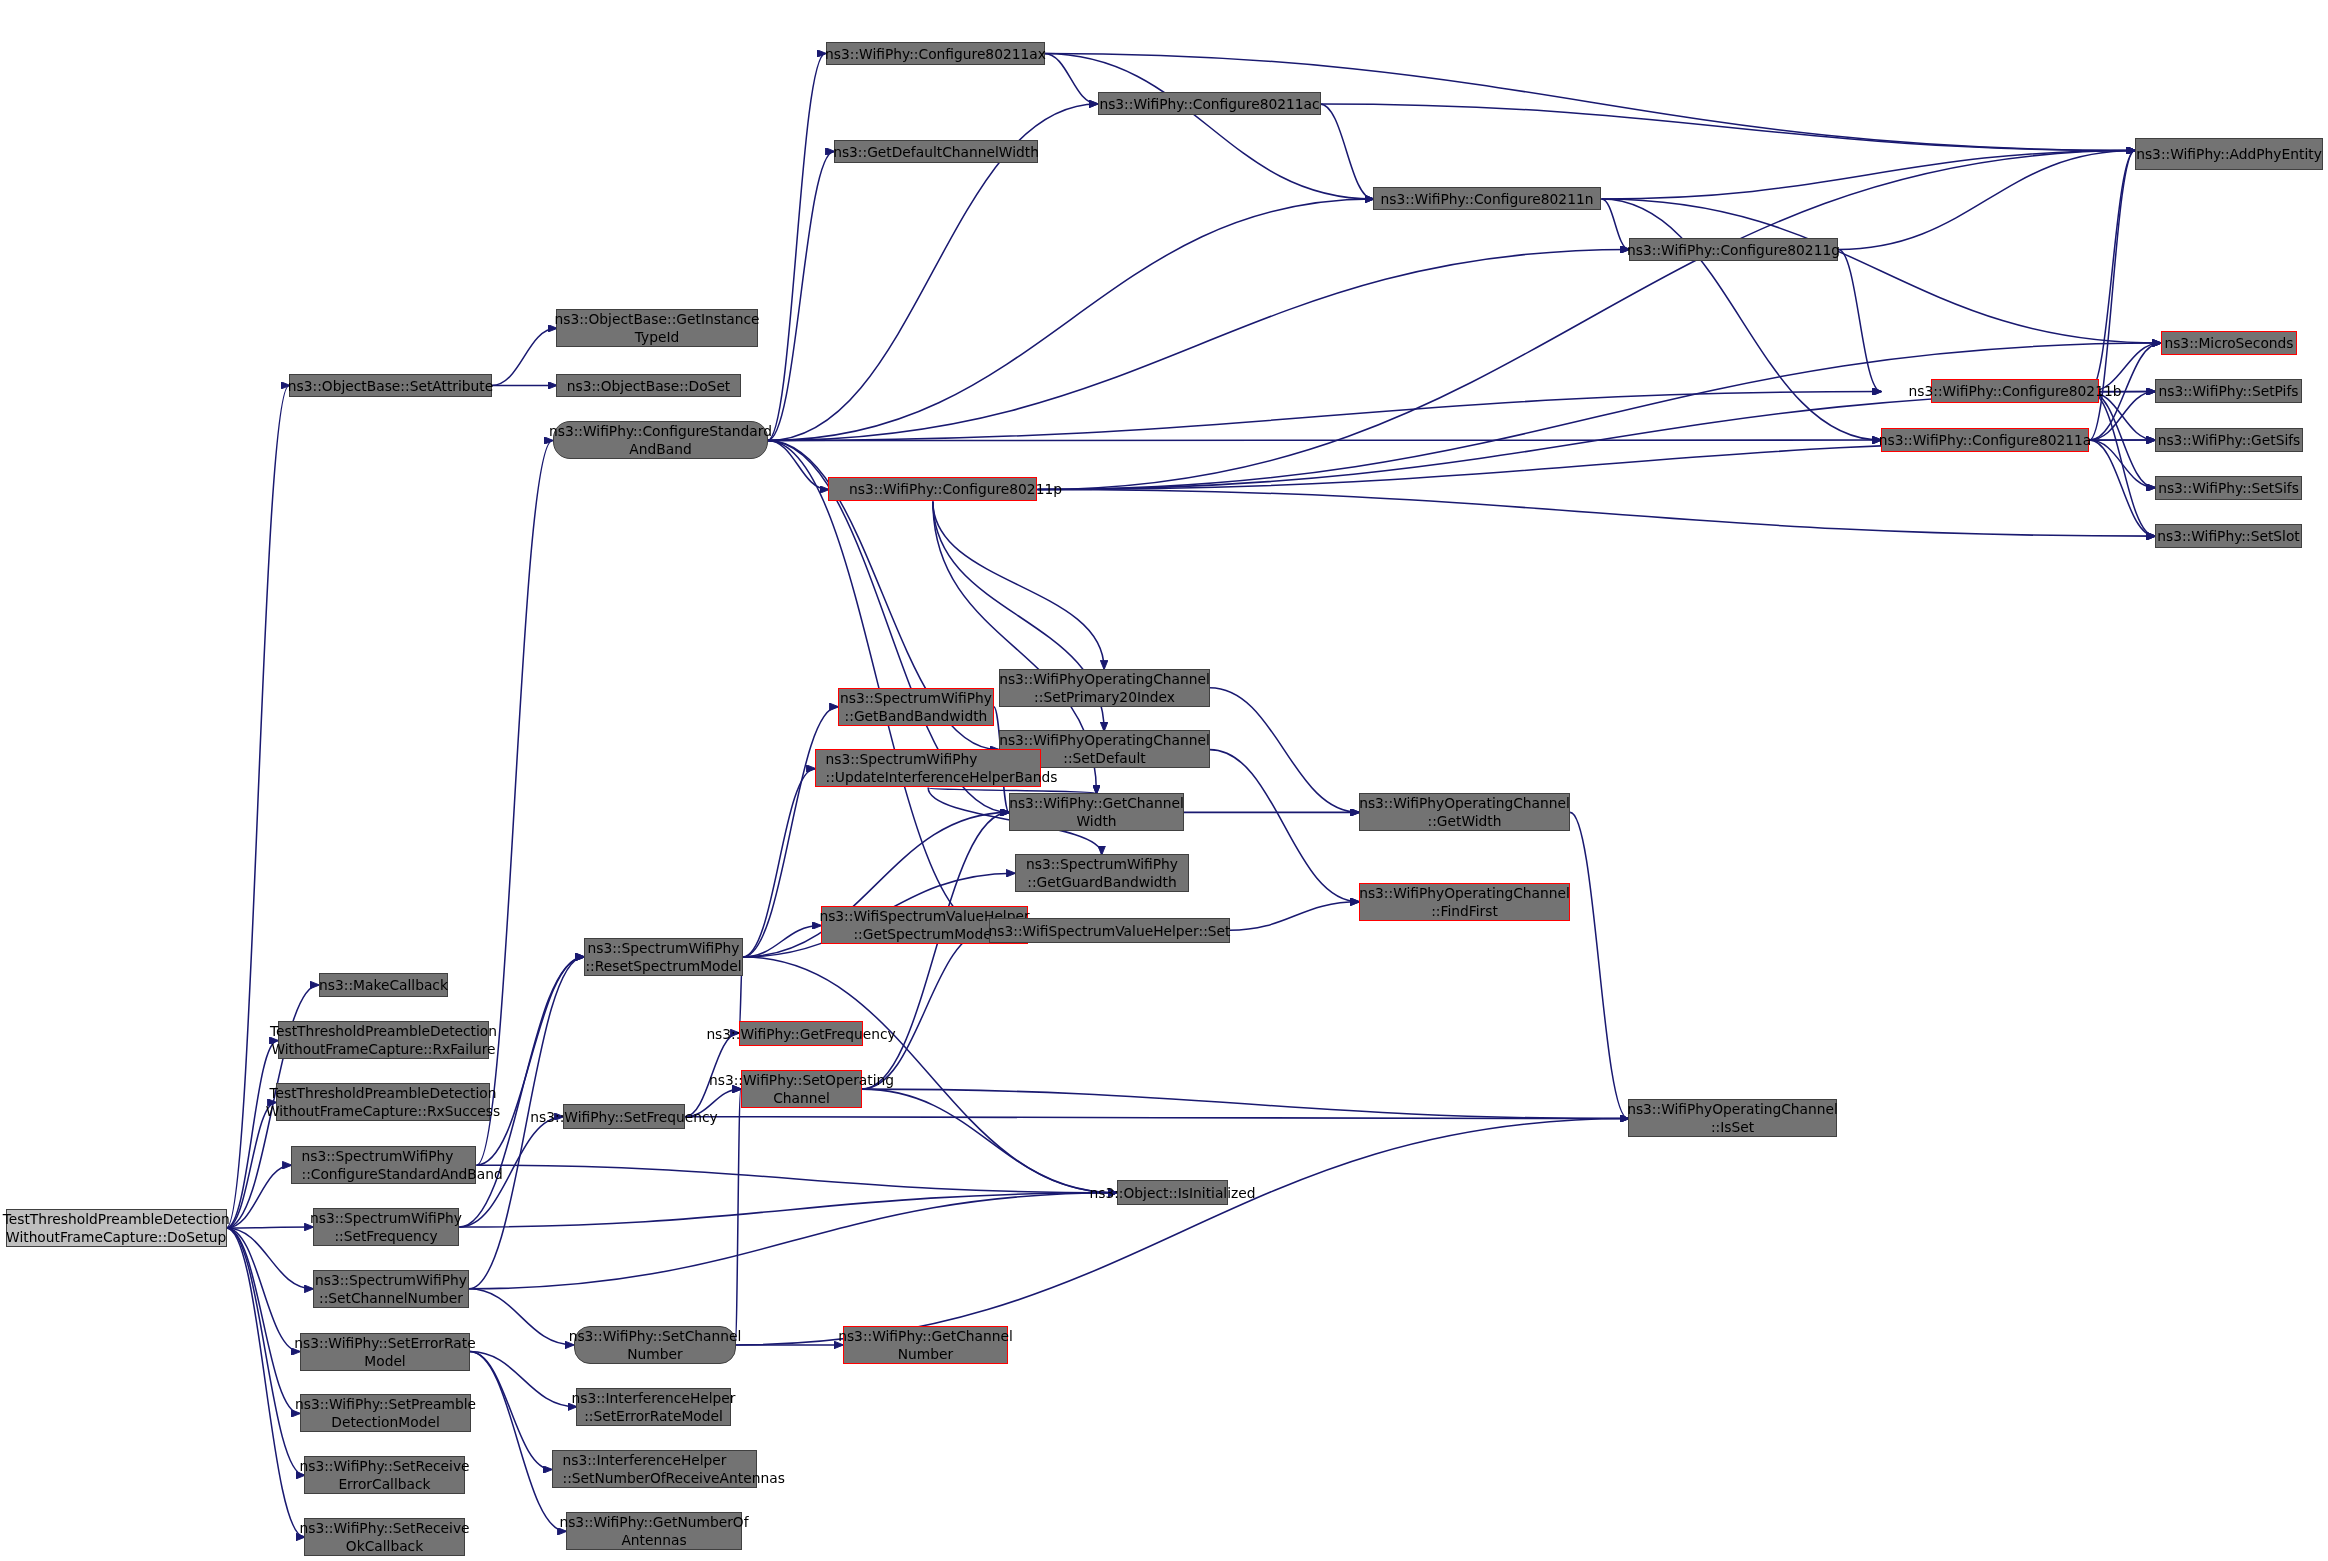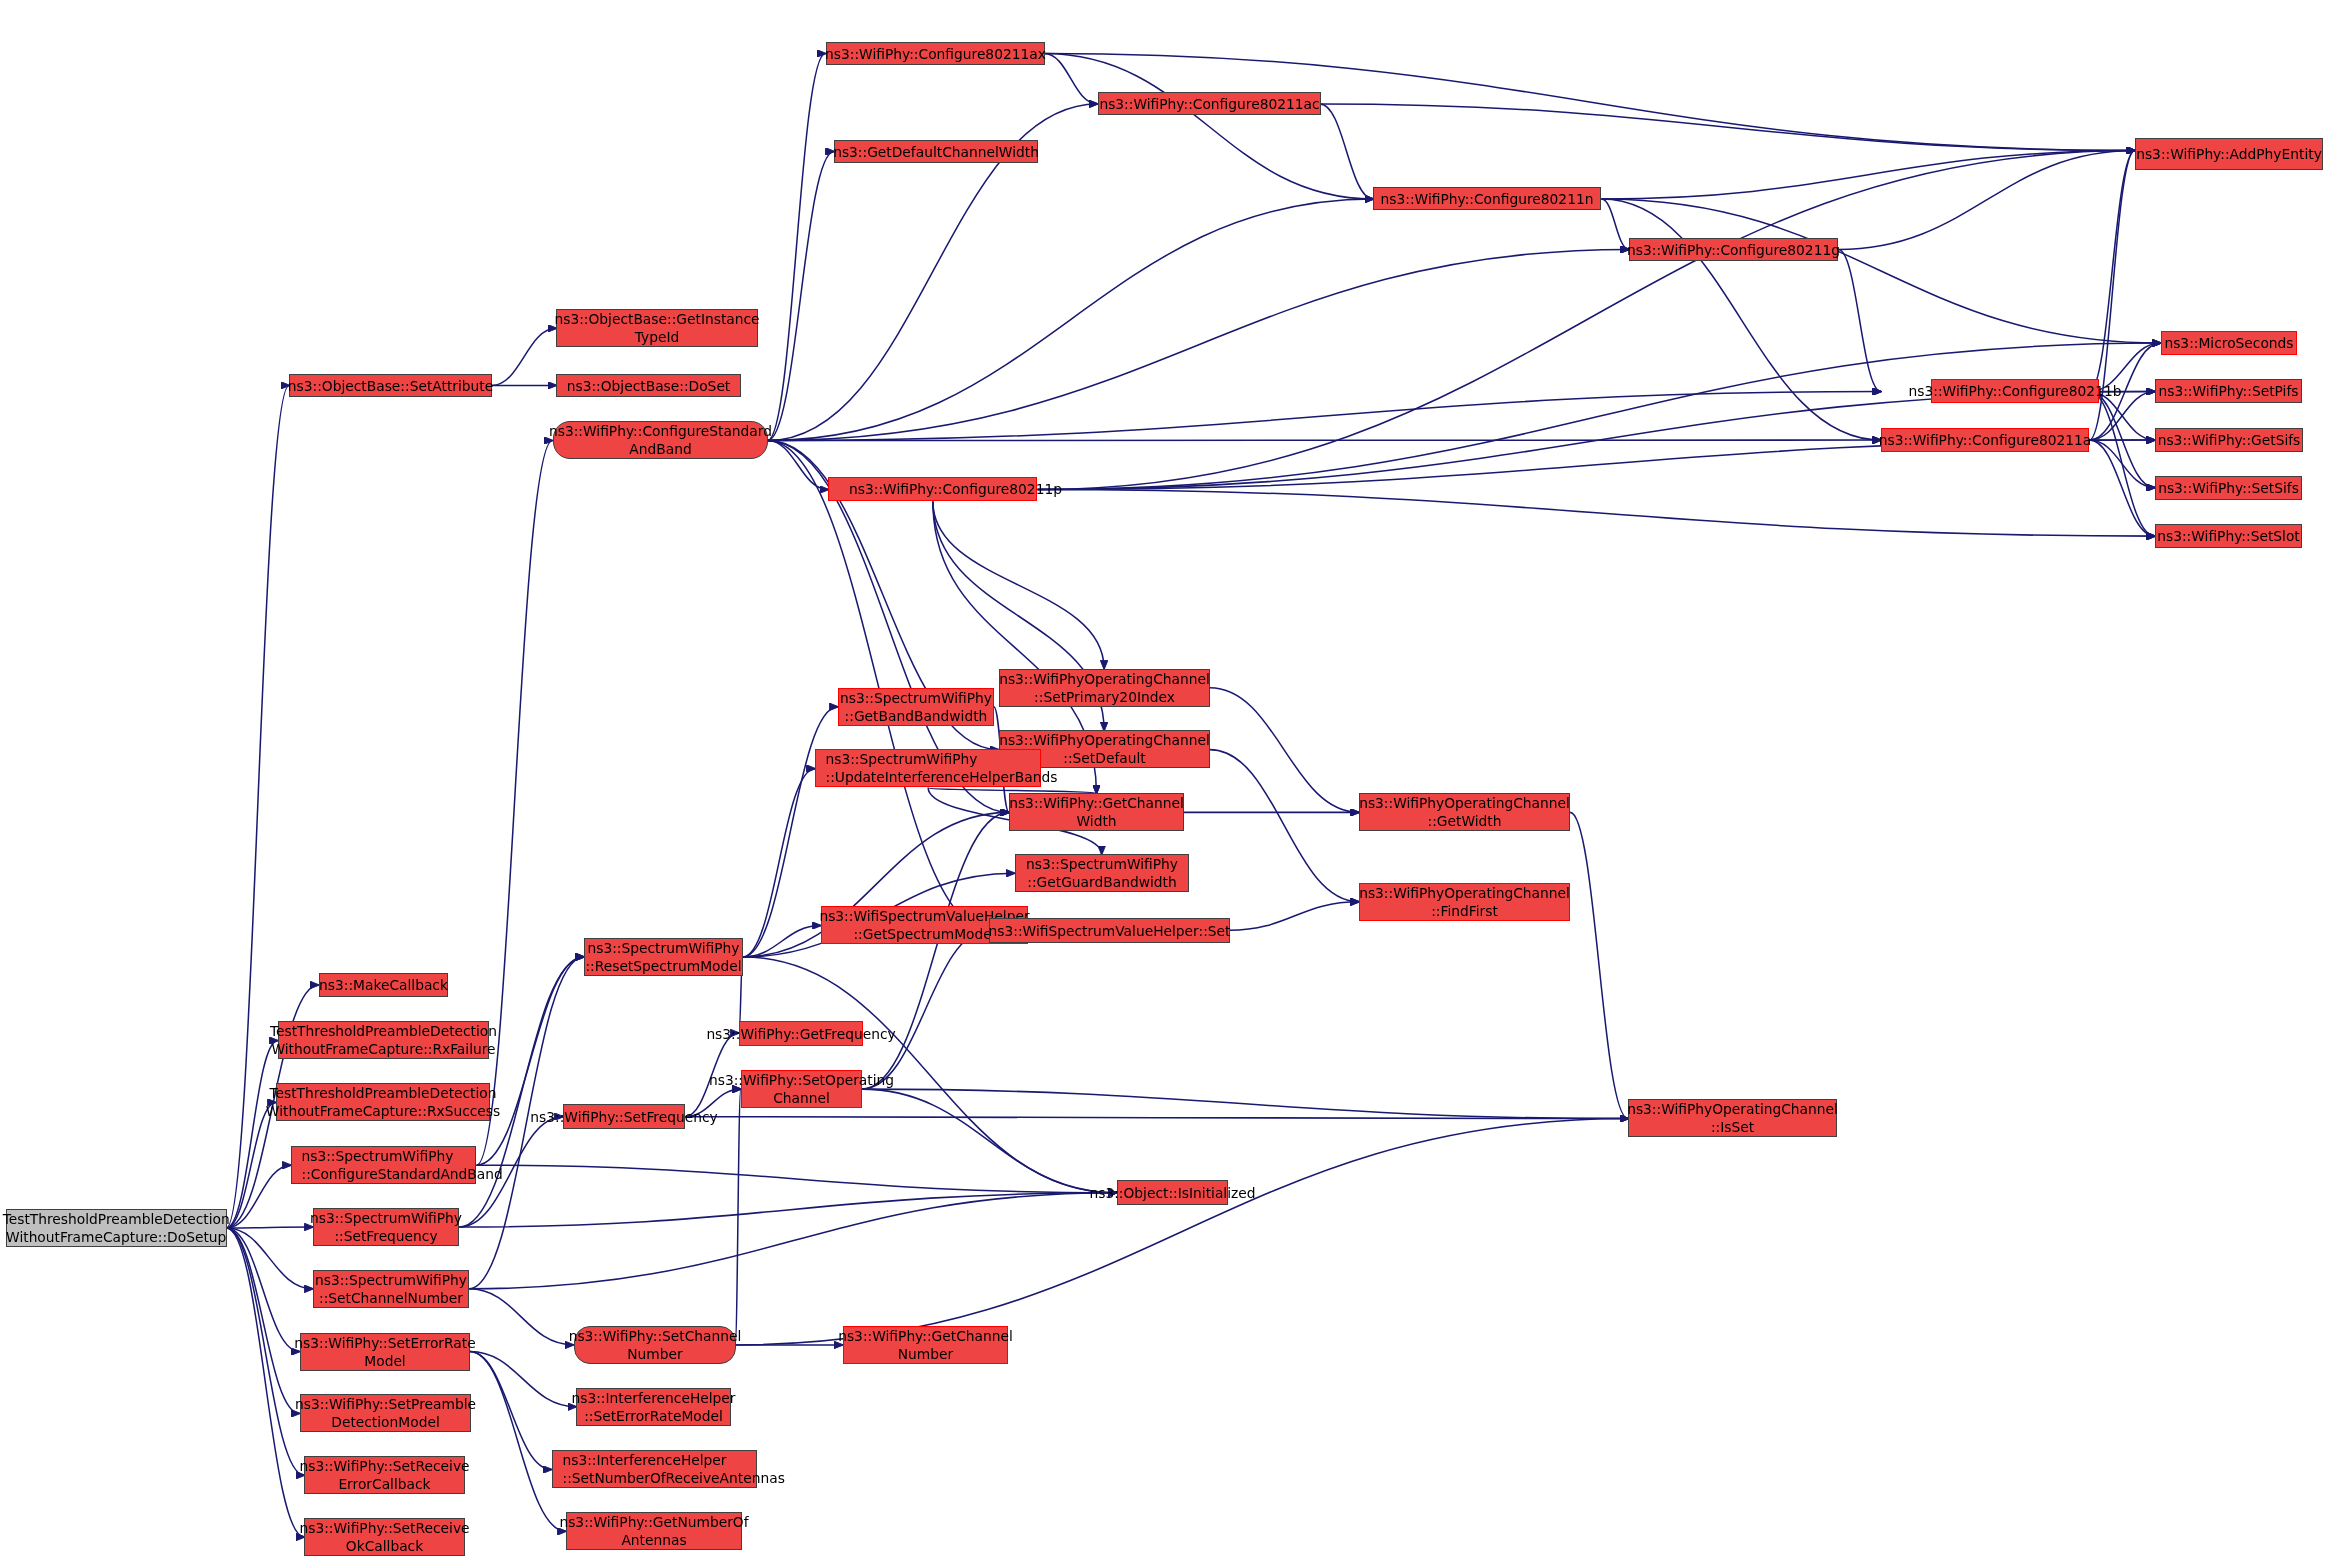--- a/index.html
+++ b/index.html
@@ -1,19 +1,19 @@
 <!DOCTYPE html>
 <html style="font-size:15px"><head>
 <meta charset="utf-8">
 <style>
   html, body { margin:0; padding:0; background:#ffffff; }
   body { width:2328px; height:1562px; position:relative; overflow:hidden;
          font-family:"DejaVu Sans", sans-serif; }
   #graph { position:absolute; left:0; top:0; width:2328px; height:1562px; }
-  .node { position:absolute; box-sizing:border-box; background:#ef4444;
+  .node { position:absolute; box-sizing:border-box; background:#737373;
           border:1.9px solid #404040; display:flex; align-items:center; justify-content:center;
           text-align:center; font-size:13.8px; line-height:18px; color:#000; white-space:pre;
           cursor:pointer; }
   .node.red { border-color:#ff0000; }
   .node.root { background:#bfbfbf; cursor:default; }
   .node.left { text-align:left; justify-content:flex-start; padding-left:9.5px; }
   .edge { fill:none; stroke:#191970; stroke-width:1.6; }
   .arrow { fill:#191970; stroke:#191970; }
 </style>
 </head>

